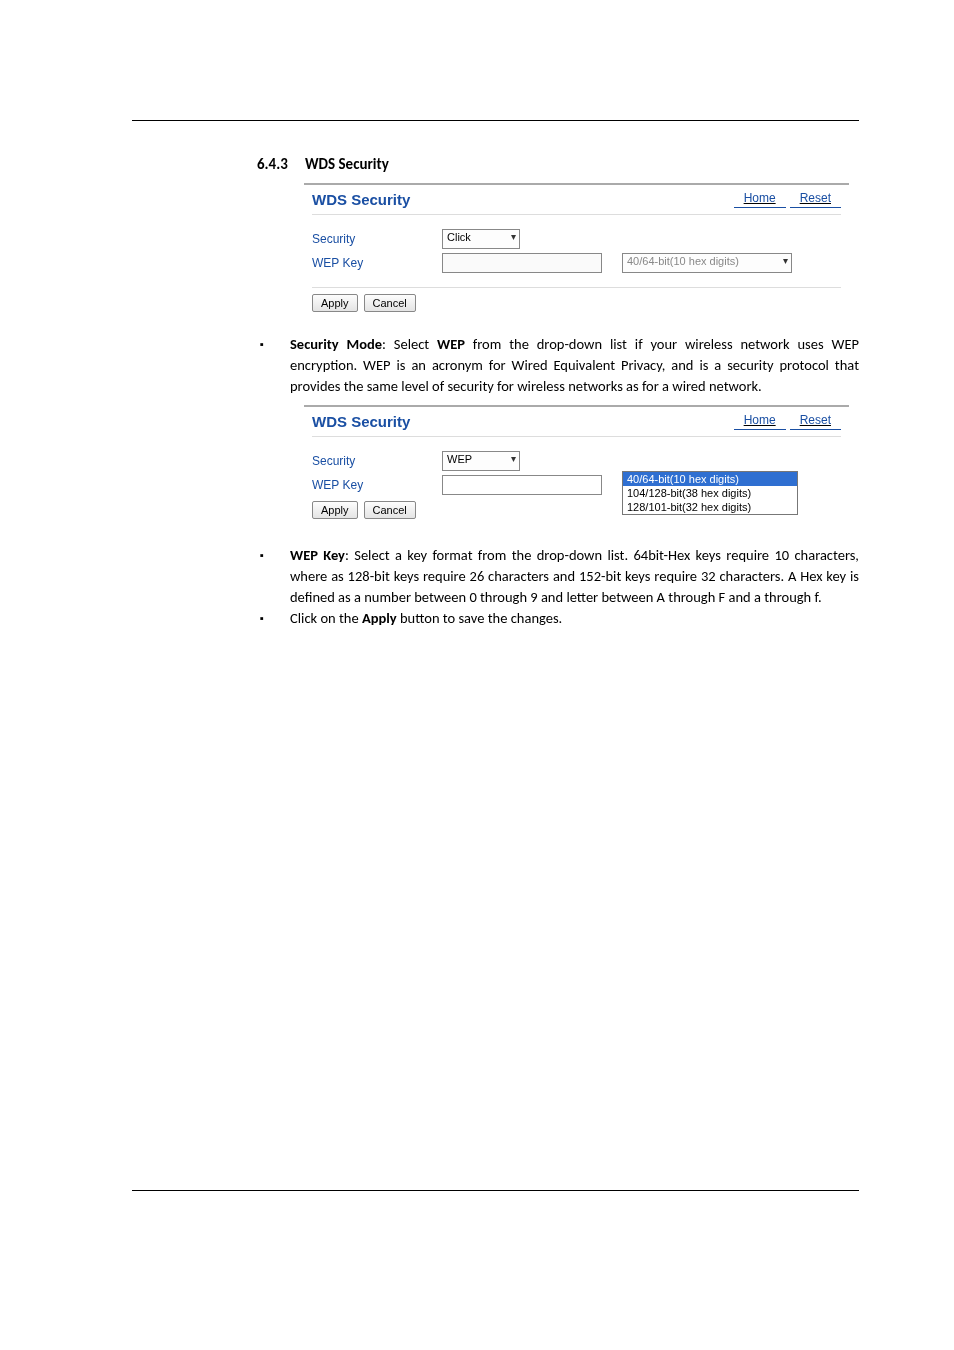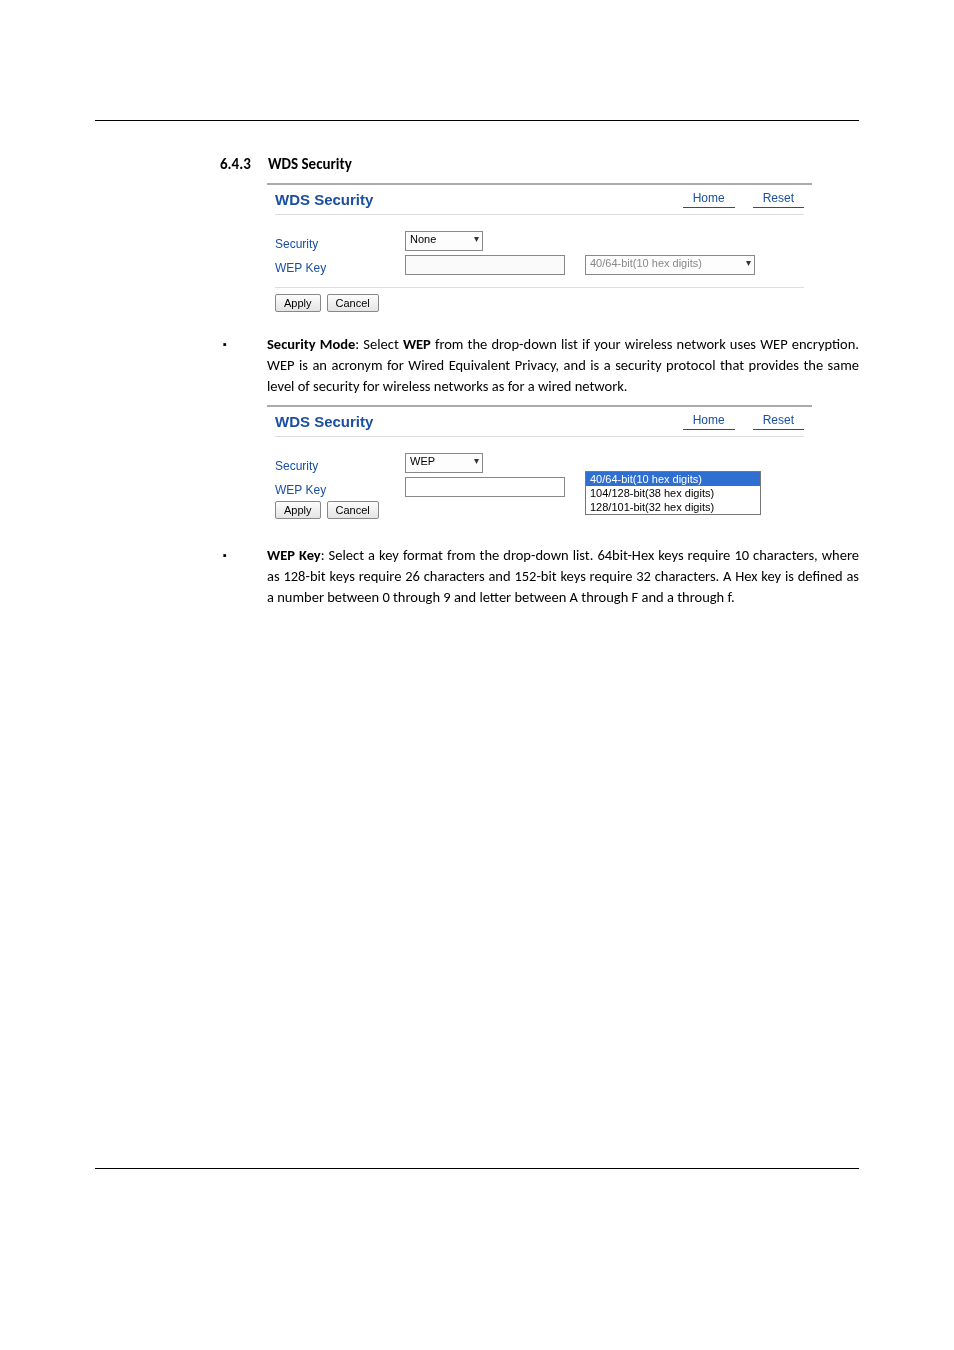--- a/index.html
+++ b/index.html
@@ -7,20 +7,21 @@
     margin: 0;
     padding: 0;
     font-family: Calibri, Arial, sans-serif;
     background: #fff;
     color: #000;
     font-size: 14.5px;
     width: 954px;
   }
   .page {
     padding: 120px 95px 60px 95px;
+    margin-left: 37px;
   }
   .hr-top { border-top: 1.5px solid #000; margin-bottom: 34px; }
   .hr-bottom { border-top: 1.5px solid #000; margin-top: 560px; }
   .sec-head {
     display: flex;
     font-weight: 700;
     margin-left: 125px;
     margin-bottom: 10px;
     font-size: 15px;
   }
@@ -40,30 +41,30 @@
     align-items: center;
     border-bottom: 1px solid #ddd;
     padding-bottom: 6px;
     margin-bottom: 12px;
   }
   .panel-title {
     color: #1a4fa3;
     font-weight: 700;
     font-size: 15px;
   }
-  .panel-links { display: flex; gap: 18px; }
+  .panel-links { display: flex; gap: 4px; text-decoration: underline; }
   .panel-link {
     color: #1a4fa3;
     font-size: 12px;
     border-bottom: 1.5px solid #1a4fa3;
     padding: 0 10px 2px 10px;
   }
   .form-row {
     display: flex;
-    align-items: flex-end;
+    align-items: center;
     height: 24px;
   }
   .form-label {
     width: 130px;
     color: #1a4fa3;
     font-size: 12px;
   }
   .sel {
     appearance: none;
     border: 1px solid #888;
@@ -131,21 +132,21 @@
     padding: 2px 8px;
     border-radius: 2px;
   }
   .para {
     margin: 18px 0 8px 0;
     text-align: justify;
   }
   .bullet-row {
     display: flex;
     margin-left: 128px;
-    gap: 36px;
+    gap: 22px;
   }
   .bullet {
     width: 8px;
     font-size: 11px;
     line-height: 22px;
   }
   .bullet::before { content: "▪"; }
   .bullet-text {
     flex: 1;
     line-height: 1.45;
@@ -172,21 +173,21 @@
       <div class="panel-title">WDS Security</div>
       <div class="panel-links">
         <div class="panel-link">Home</div>
         <div class="panel-link">Reset</div>
       </div>
     </div>
 
     <div class="form-row">
       <div class="form-label">Security</div>
       <span class="sel-wrap">
-        <div class="sel sm">None</div>
+        <div class="sel sm">Click</div>
       </span>
     </div>
     <div class="form-row">
       <div class="form-label">WEP Key</div>
       <input class="txt" type="text" disabled="" value="" style="">
       <div class="wep-right">
         <span class="sel-wrap">
           <div class="sel wep-sel">40/64-bit(10 hex digits)</div>
         </span>
       </div>
@@ -245,15 +246,21 @@
   </div>
 
   <div style="height:18px"></div>
 
   <div class="bullet-row">
     <div class="bullet"></div>
     <div class="bullet-text">
       <span class="b">WEP Key</span><span>: Select a key format from the drop-down list. 64bit-Hex keys require 10 characters, where as 128-bit keys require 26 characters and 152-bit keys require 32 characters. A Hex key is defined as a number between 0 through 9 and letter between A through F and a through f.</span>
     </div>
   </div>
+  <div class="bullet-row">
+    <div class="bullet"></div>
+    <div class="bullet-text">
+      <span>Click on the </span><span class="b">Apply</span><span> button to save the changes.</span>
+    </div>
+  </div>
 
   <div class="hr-bottom"></div>
 </div>
 
 </body></html>

